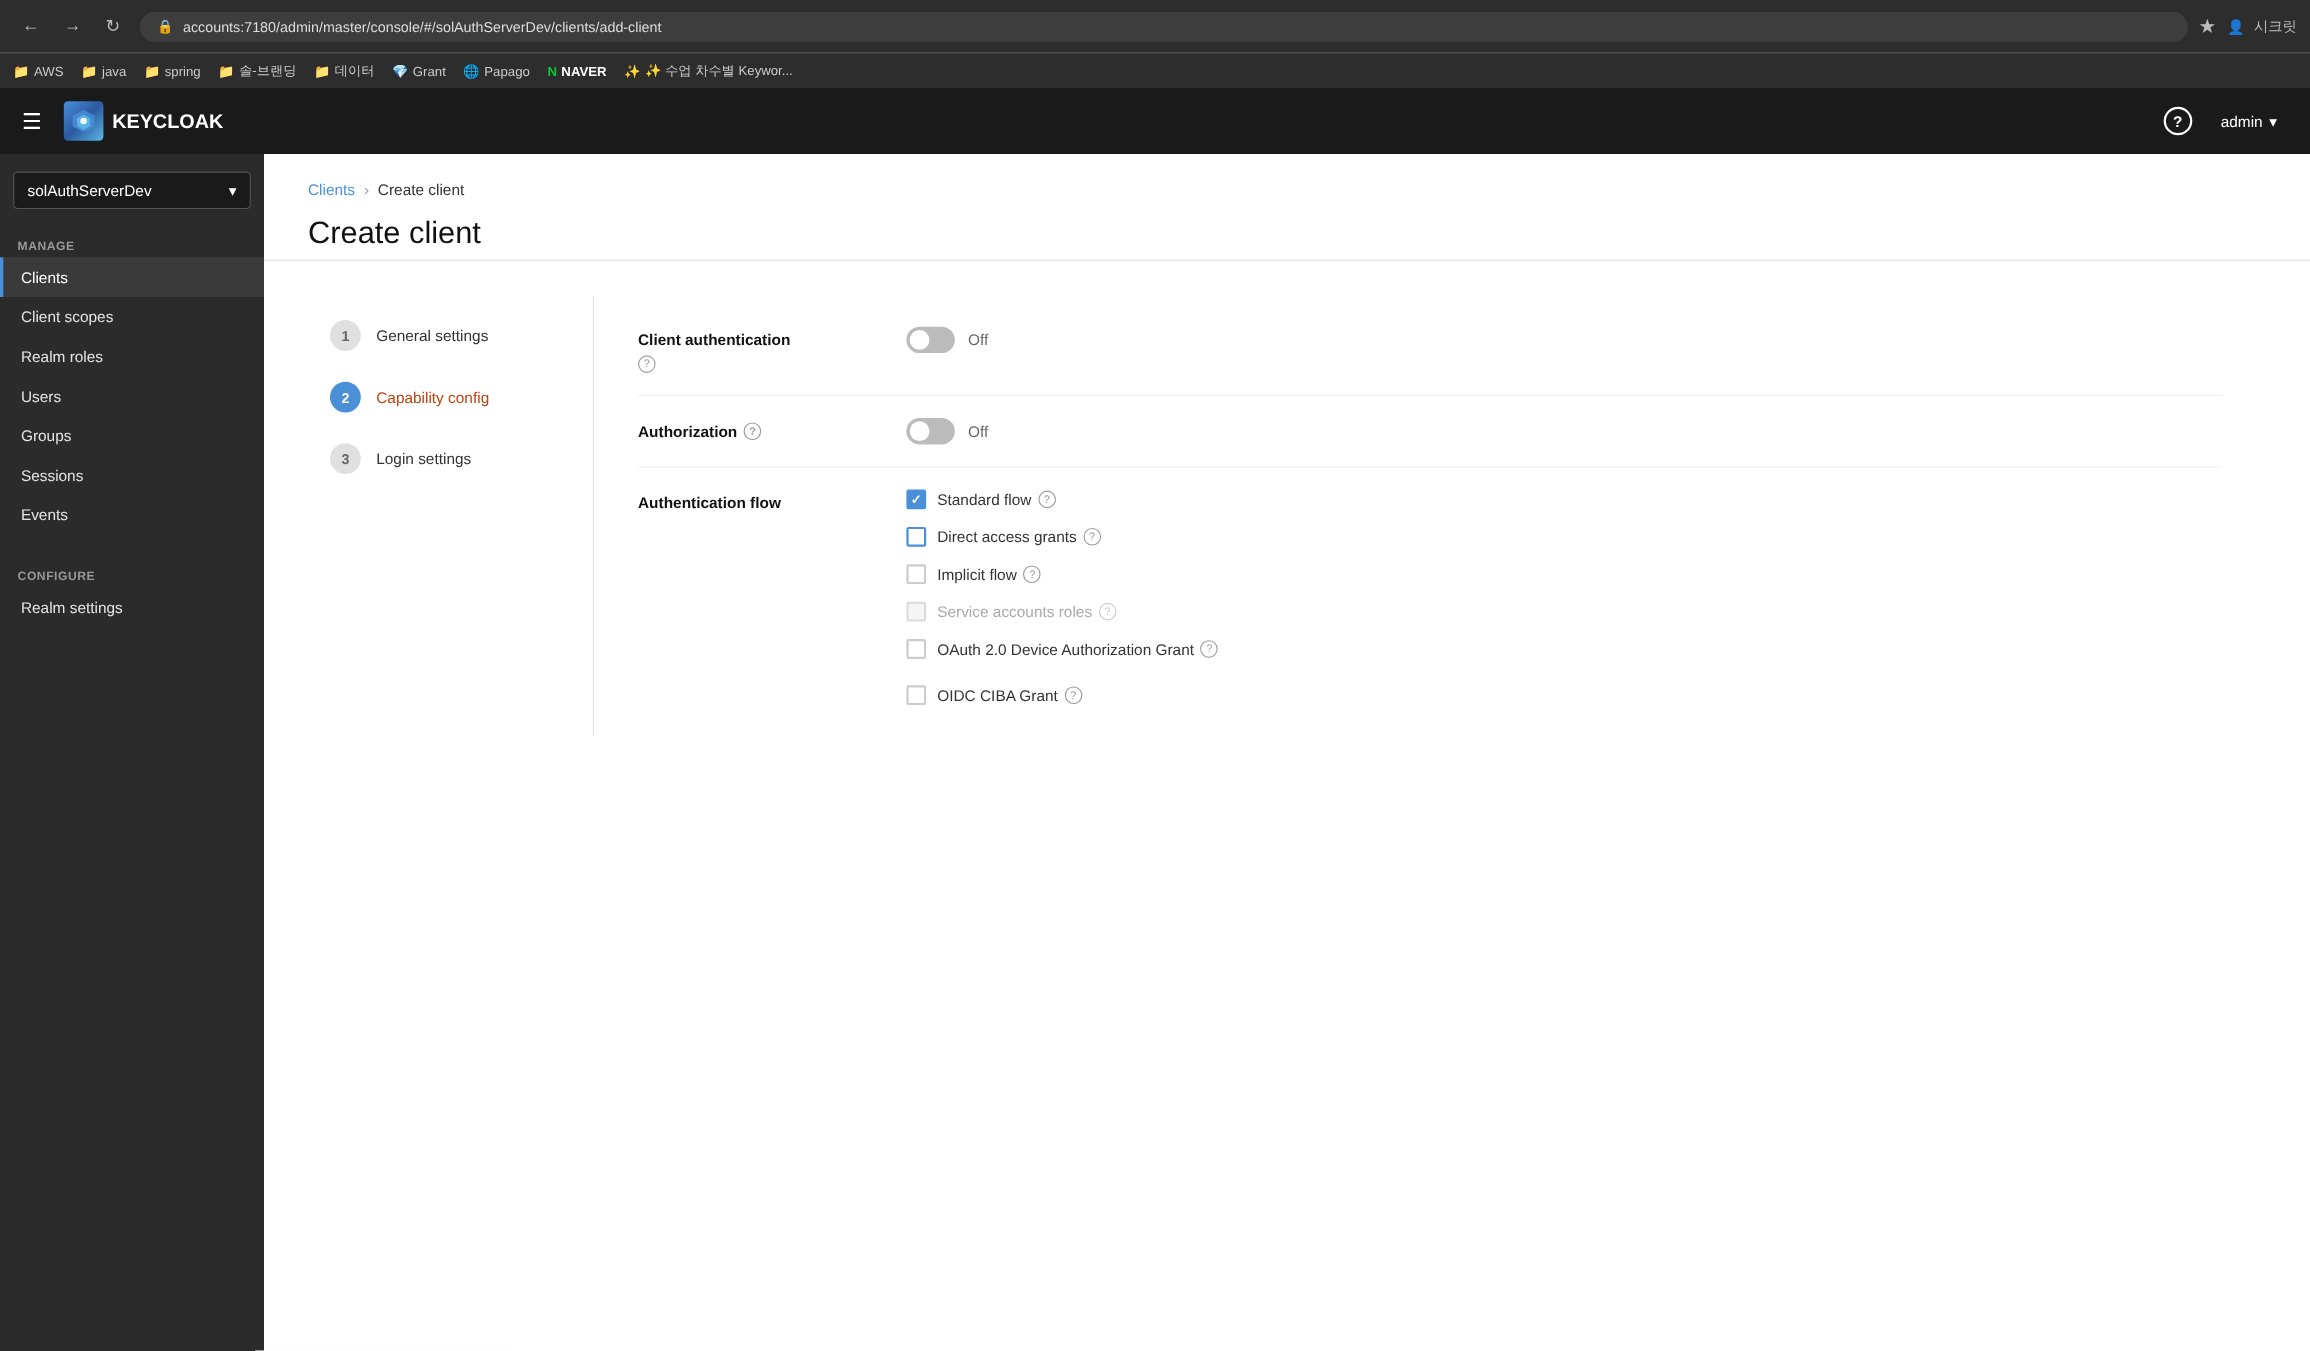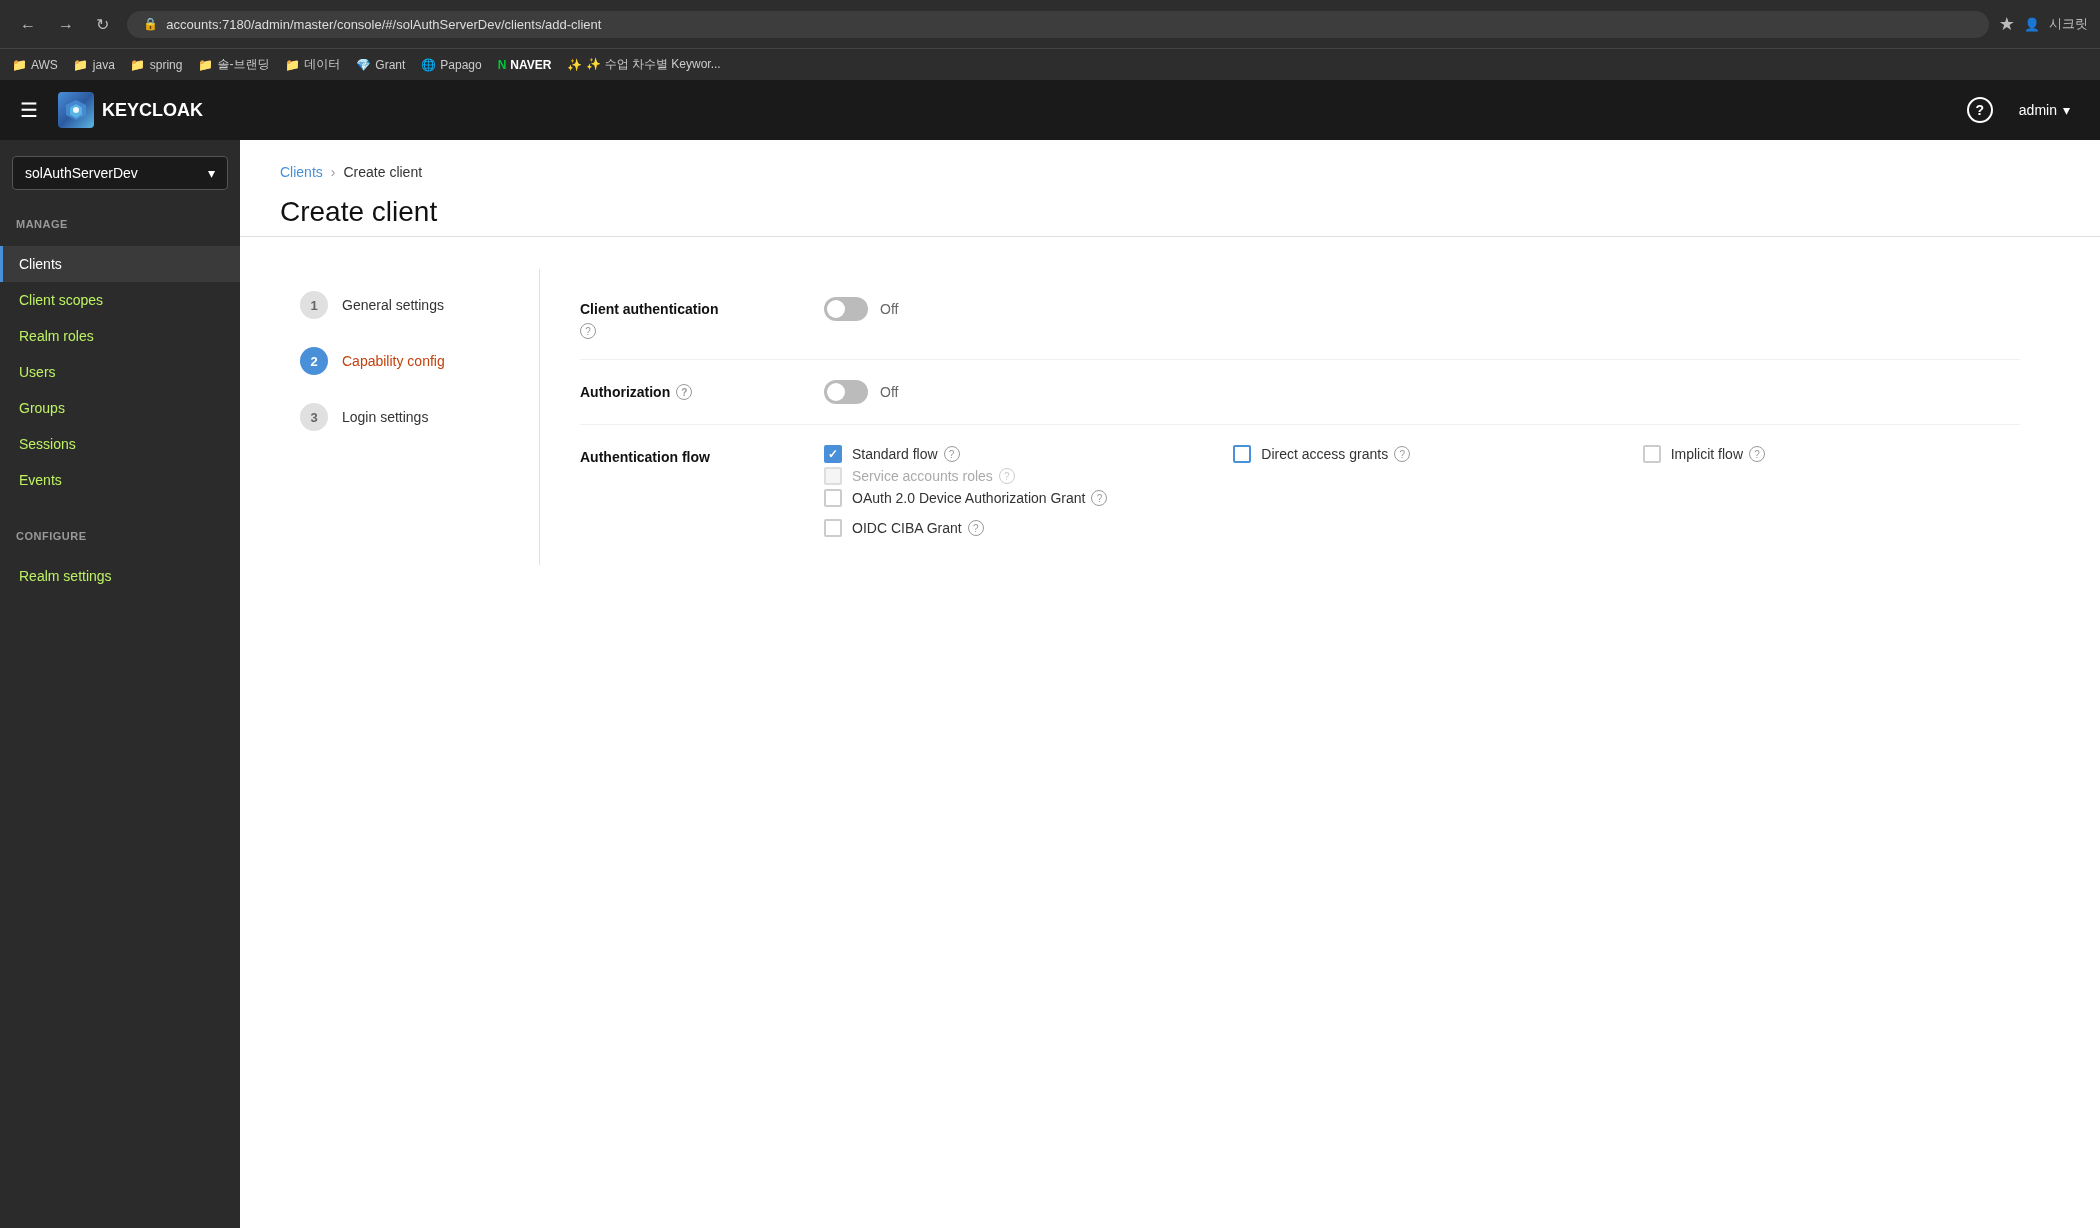--- a/index.html
+++ b/index.html
@@ -98,29 +98,29 @@
       align-items: center;
       justify-content: space-between;
       cursor: pointer;
     }
     .realm-name { font-size: 14px; }
 
     .sidebar-section-label {
       color: #999;
       font-size: 11px;
       font-weight: 600;
-      padding: 12px 16px 16px;
+      padding: 12px 16px 4px;
       text-transform: uppercase;
       letter-spacing: 0.5px;
     }
     .sidebar-item {
       display: flex;
       align-items: center;
       padding: 10px 16px;
-      color: #bef264;
+      color: #e5e5e5;
       cursor: pointer;
       font-size: 14px;
       border-left: 3px solid transparent;
     }
     .sidebar-item.active {
       background: #3a3a3a;
       color: #fff;
       border-left: 3px solid #4a90d9;
     }
 
@@ -263,22 +263,22 @@
       border-radius: 50%;
       transition: 0.2s;
     }
     .toggle input:checked + .toggle-slider { background: #4a90d9; }
     .toggle input:checked + .toggle-slider:before { transform: translateX(20px); }
     .toggle-label { color: #666; font-size: 14px; }
 
     
     .auth-flow-grid {
       display: grid;
-      grid-template-columns: 1fr 1fr 1fr;
-      gap: 4px 32px;
+      grid-template-columns: 1fr;
+      gap: 16px 32px;
     }
     .checkbox-item {
       display: flex;
       align-items: center;
       gap: 10px;
       font-size: 14px;
       color: #333;
     }
     .checkbox-item.disabled { color: #aaa; }
     .custom-checkbox {

